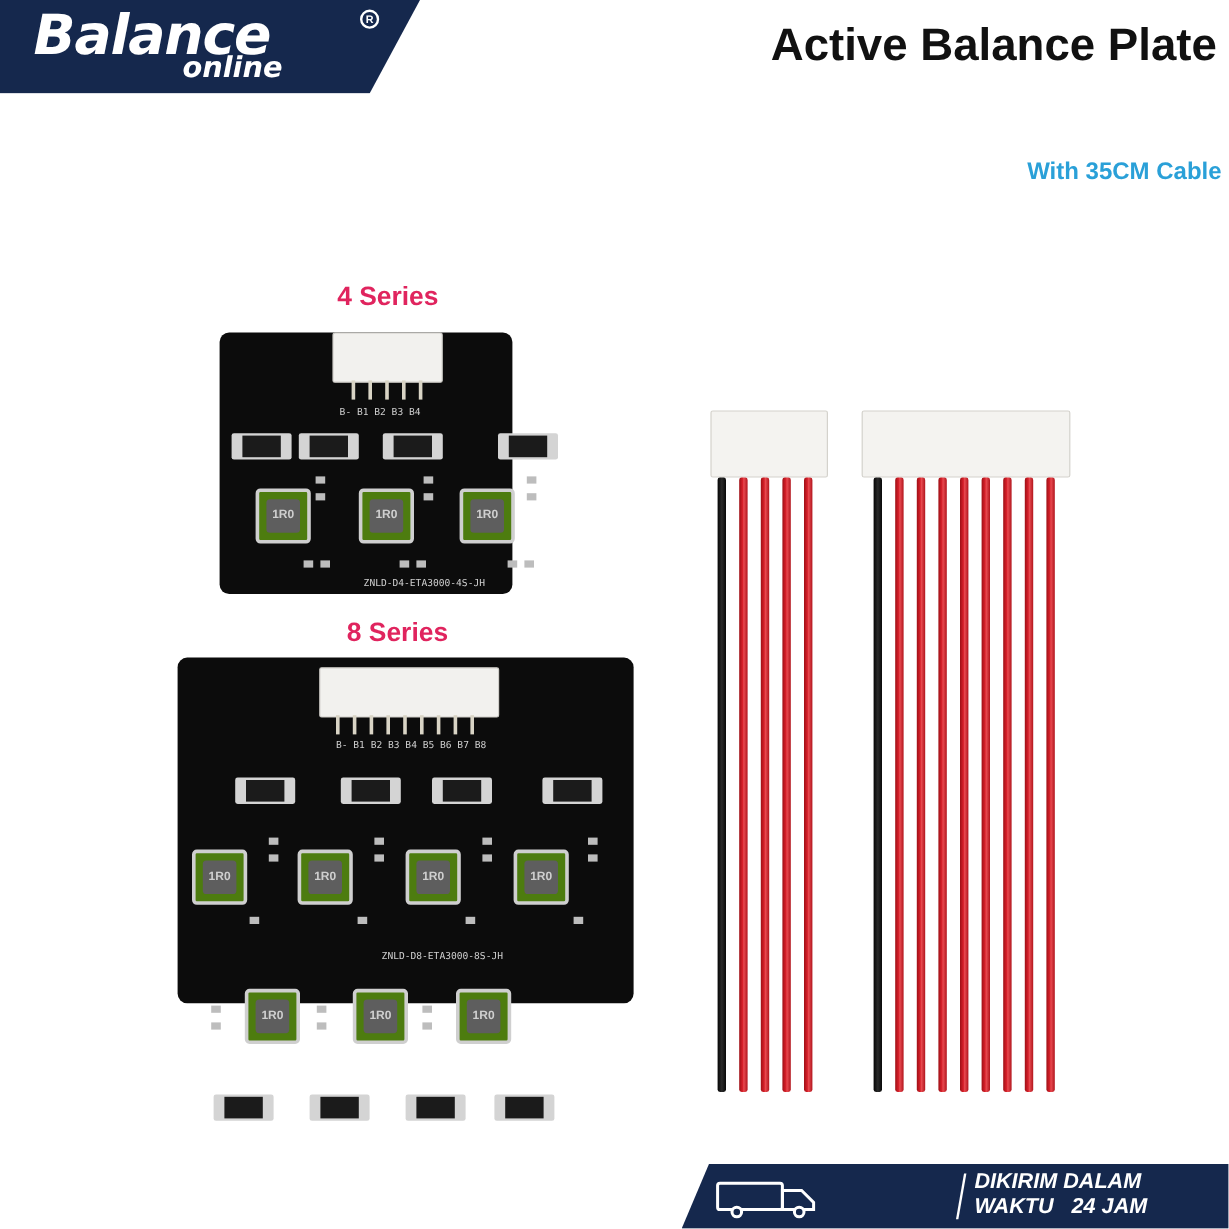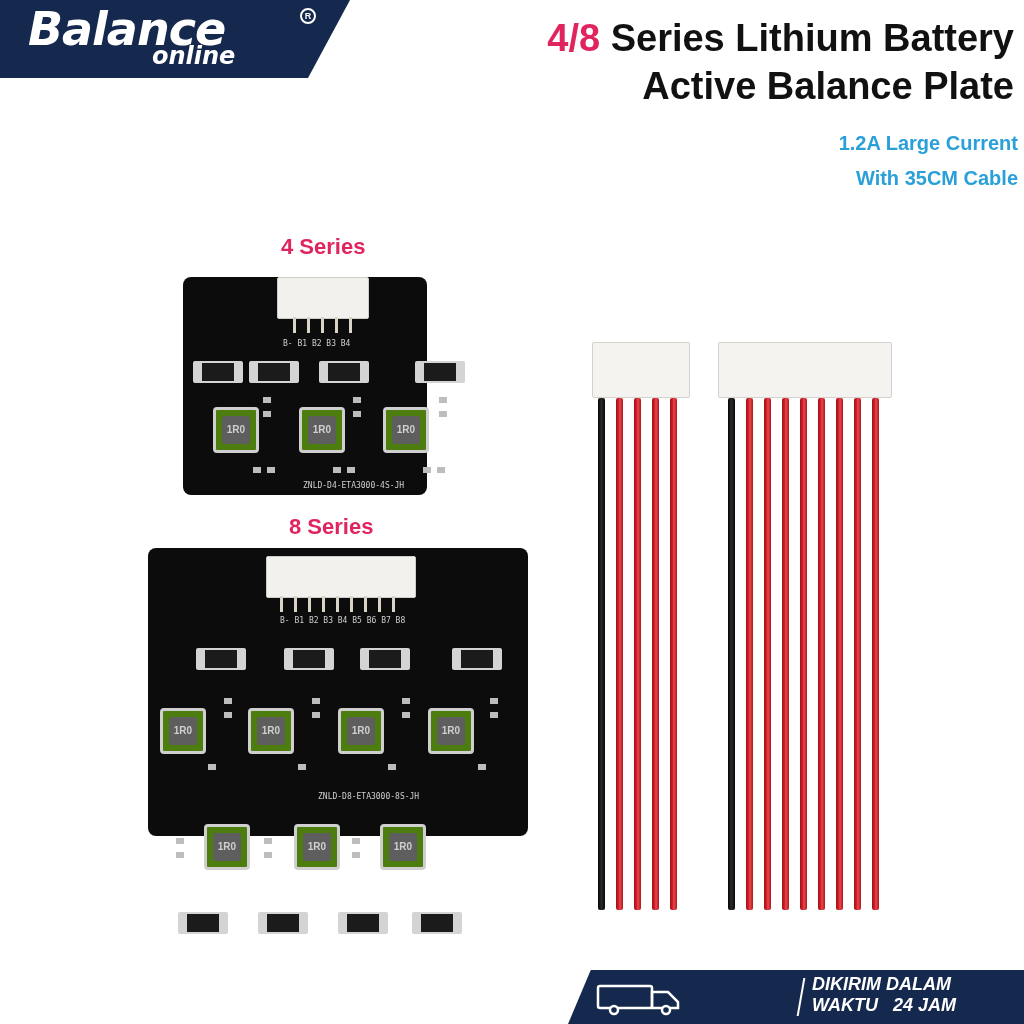--- a/index.html
+++ b/index.html
@@ -93,26 +93,24 @@
 </style>
 </head>
 <body>
 
 <div class="logo-band"></div>
 <div class="logo-main">Balance</div>
 <div class="logo-sub">online</div>
 <div class="logo-reg">R</div>
 
 <div class="title">
-  <div><span class="accent">4/8</span><span> Series Lithium Battery</span></div>
   <div>Active Balance Plate</div>
 </div>
 
 <div class="features">
-  <div>1.2A Large Current</div>
   <div>With 35CM Cable</div>
 </div>
 
 <div class="series-label" style="left:281px; top:234px;">4 Series</div>
 <div class="pcb" style="left:183px; top:277px; width:244px; height:218px;">
   <div class="connector" style="left:94px; top:0px; width:92px; height:42px;"></div>
   <div class="pin" style="left:110px; top:40px;"></div>
   <div class="pin" style="left:124px; top:40px;"></div>
   <div class="pin" style="left:138px; top:40px;"></div>
   <div class="pin" style="left:152px; top:40px;"></div>

